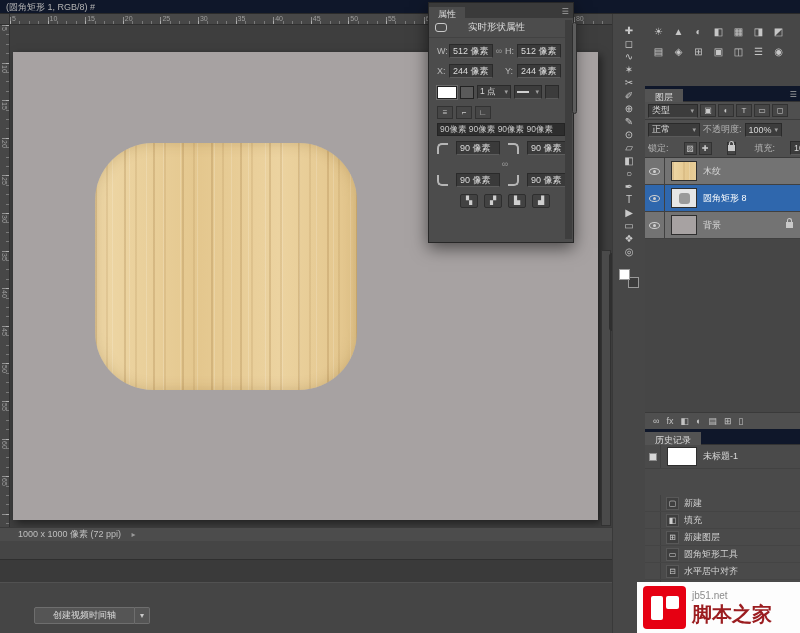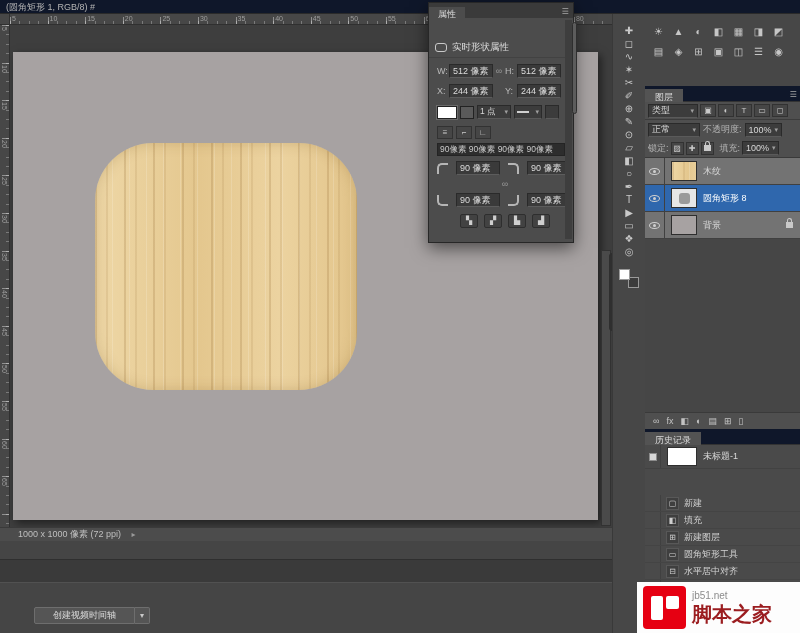--- a/index.html
+++ b/index.html
@@ -72,21 +72,21 @@
   .ptabbar { position:absolute; left:0; right:0; height:16px; background:#0f172a; border-bottom:1px solid #333; }
   .ptab { display:inline-block; height:16px; padding:0 10px; background:#535353;
     font-size:9px; line-height:16px; color:#dadada; }
   .pmenu { position:absolute; right:4px; top:4px; font-size:8px; color:#a8a8a8; }
   
   .filter-row { position:absolute; left:0; right:0; top:88px; height:18px; background:#4f4f4f;
     display:flex; align-items:center; padding:0 3px; gap:2px; border-bottom:1px solid #3c3c3c; }
   .blend-row { position:absolute; left:0; right:0; top:106px; height:19px; background:#4f4f4f;
     display:flex; align-items:center; padding:0 3px; gap:3px; }
   .lock-row { position:absolute; left:0; right:0; top:125px; height:19px; background:#4f4f4f;
-    display:flex; align-items:center; padding:0 3px; gap:2px; border-bottom:1px solid #3a3a3a; }
+    display:flex; align-items:center; padding:0 3px; gap:15px; border-bottom:1px solid #3a3a3a; }
   .plabel { font-size:9px; color:#b5b5b5; white-space:nowrap; }
   .dd-box { height:14px; background:#3c3c3c; border:1px solid #2a2a2a; border-bottom-color:#5a5a5a;
     display:flex; align-items:center; padding:0 3px; font-size:9px; color:#d8d8d8; white-space:nowrap; }
   .dd-box::after { content:"▾"; margin-left:auto; padding-left:3px; color:#9f9f9f; font-size:7px; }
   .mini-icon { width:16px; height:13px; background:#464646; border:1px solid #323232;
     font-size:8px; line-height:11px; text-align:center; color:#c9c9c9; }
   .layer-list { position:absolute; left:0; right:0; top:144px; }
   .layer-row { height:27px; background:#737373; border-bottom:1px solid #404040;
     display:flex; align-items:center; }
   .layer-row.selected { background:#2f67ad; }
@@ -121,22 +121,22 @@
   .step-gutter { width:16px; height:100%; border-right:1px solid #404040; }
   .step-icon { width:13px; height:13px; background:#3f3f3f; border:1px solid #585858; margin:0 5px;
     font-size:8px; line-height:11px; text-align:center; color:#cfcfcf; flex:0 0 auto; }
   .step-label { font-size:9px; color:#d2d2d2; white-space:nowrap; }
   
   .props-panel { position:absolute; left:428px; top:2px; width:146px; height:241px; z-index:6;
     background:#4c4c4c; border:1px solid #272727; box-shadow:0 5px 16px rgba(0,0,0,.55); }
   .pp-tabbar { position:relative; height:15px; background:#3a3a3a; }
   .pp-tab { display:inline-block; height:15px; padding:0 9px; background:#4c4c4c;
     font-size:9px; line-height:15px; color:#dcdcdc; }
-  .pp-header { height:20px; display:flex; align-items:center; gap:5px; padding-left:6px;
-    border-bottom:1px solid #424242;margin-top:20px; }
+  .pp-header { height:20px; display:flex; align-items:center; gap:21px; padding-left:6px;
+    border-bottom:1px solid #424242; }
   .shape-ic { width:12px; height:9px; border:1px solid #c9c9c9; border-radius:3px; flex:0 0 auto; }
   .pp-title { font-size:9.5px; color:#dadada; }
   .pp-body { position:relative; padding:3px 0 0 8px; }
   .fr { display:flex; align-items:center; height:20px; }
   .flabel { width:12px; font-size:9px; color:#b9b9b9; flex:0 0 auto; }
   .val-box { width:44px; height:14px; background:#3a3a3a; border:1px solid #2a2a2a; border-bottom-color:#5c5c5c;
     font-size:9px; line-height:12px; color:#dcdcdc; padding-left:3px; white-space:nowrap; overflow:hidden; flex:0 0 auto; }
   .chain { width:12px; text-align:center; color:#9a9a9a; font-size:9px; flex:0 0 auto; }
   .chain::before { content:"∞"; }
   .spacer12 { width:12px; flex:0 0 auto; }

